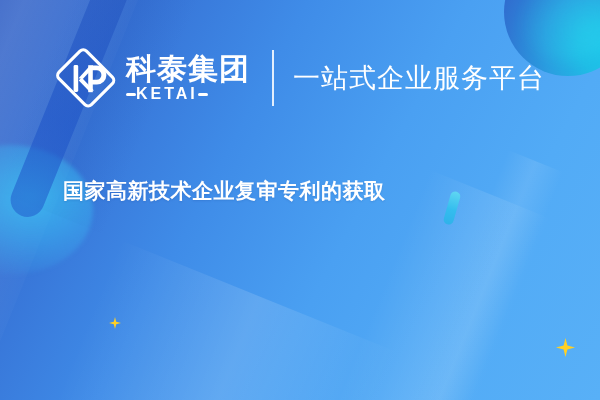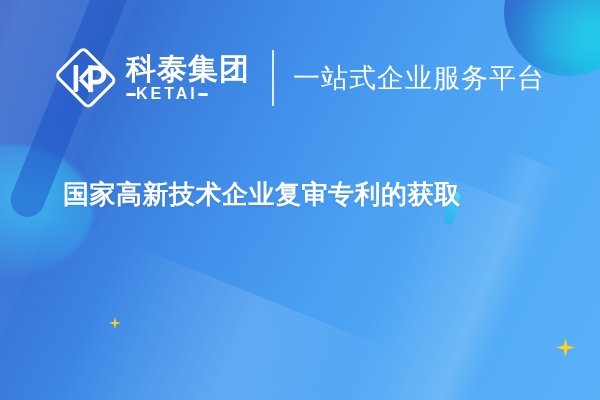--- a/index.html
+++ b/index.html
@@ -265,21 +265,21 @@
   }
 
   
   .headline {
     position: absolute;
     left: 63px;
     top: 152px;
     width: 500px;
     color: #ffffff;
     font-weight: bold;
-    font-size: 26px;
+    font-size: 21px;
     line-height: 50px;
     letter-spacing: 0.5px;
     font-family: "DejaVu Sans", "Liberation Sans", sans-serif;
     text-shadow: 0 1px 2px rgba(20,60,140,0.18);
   }
   .headline-line {
     display: block;
     white-space: nowrap;
   }
 </style>

